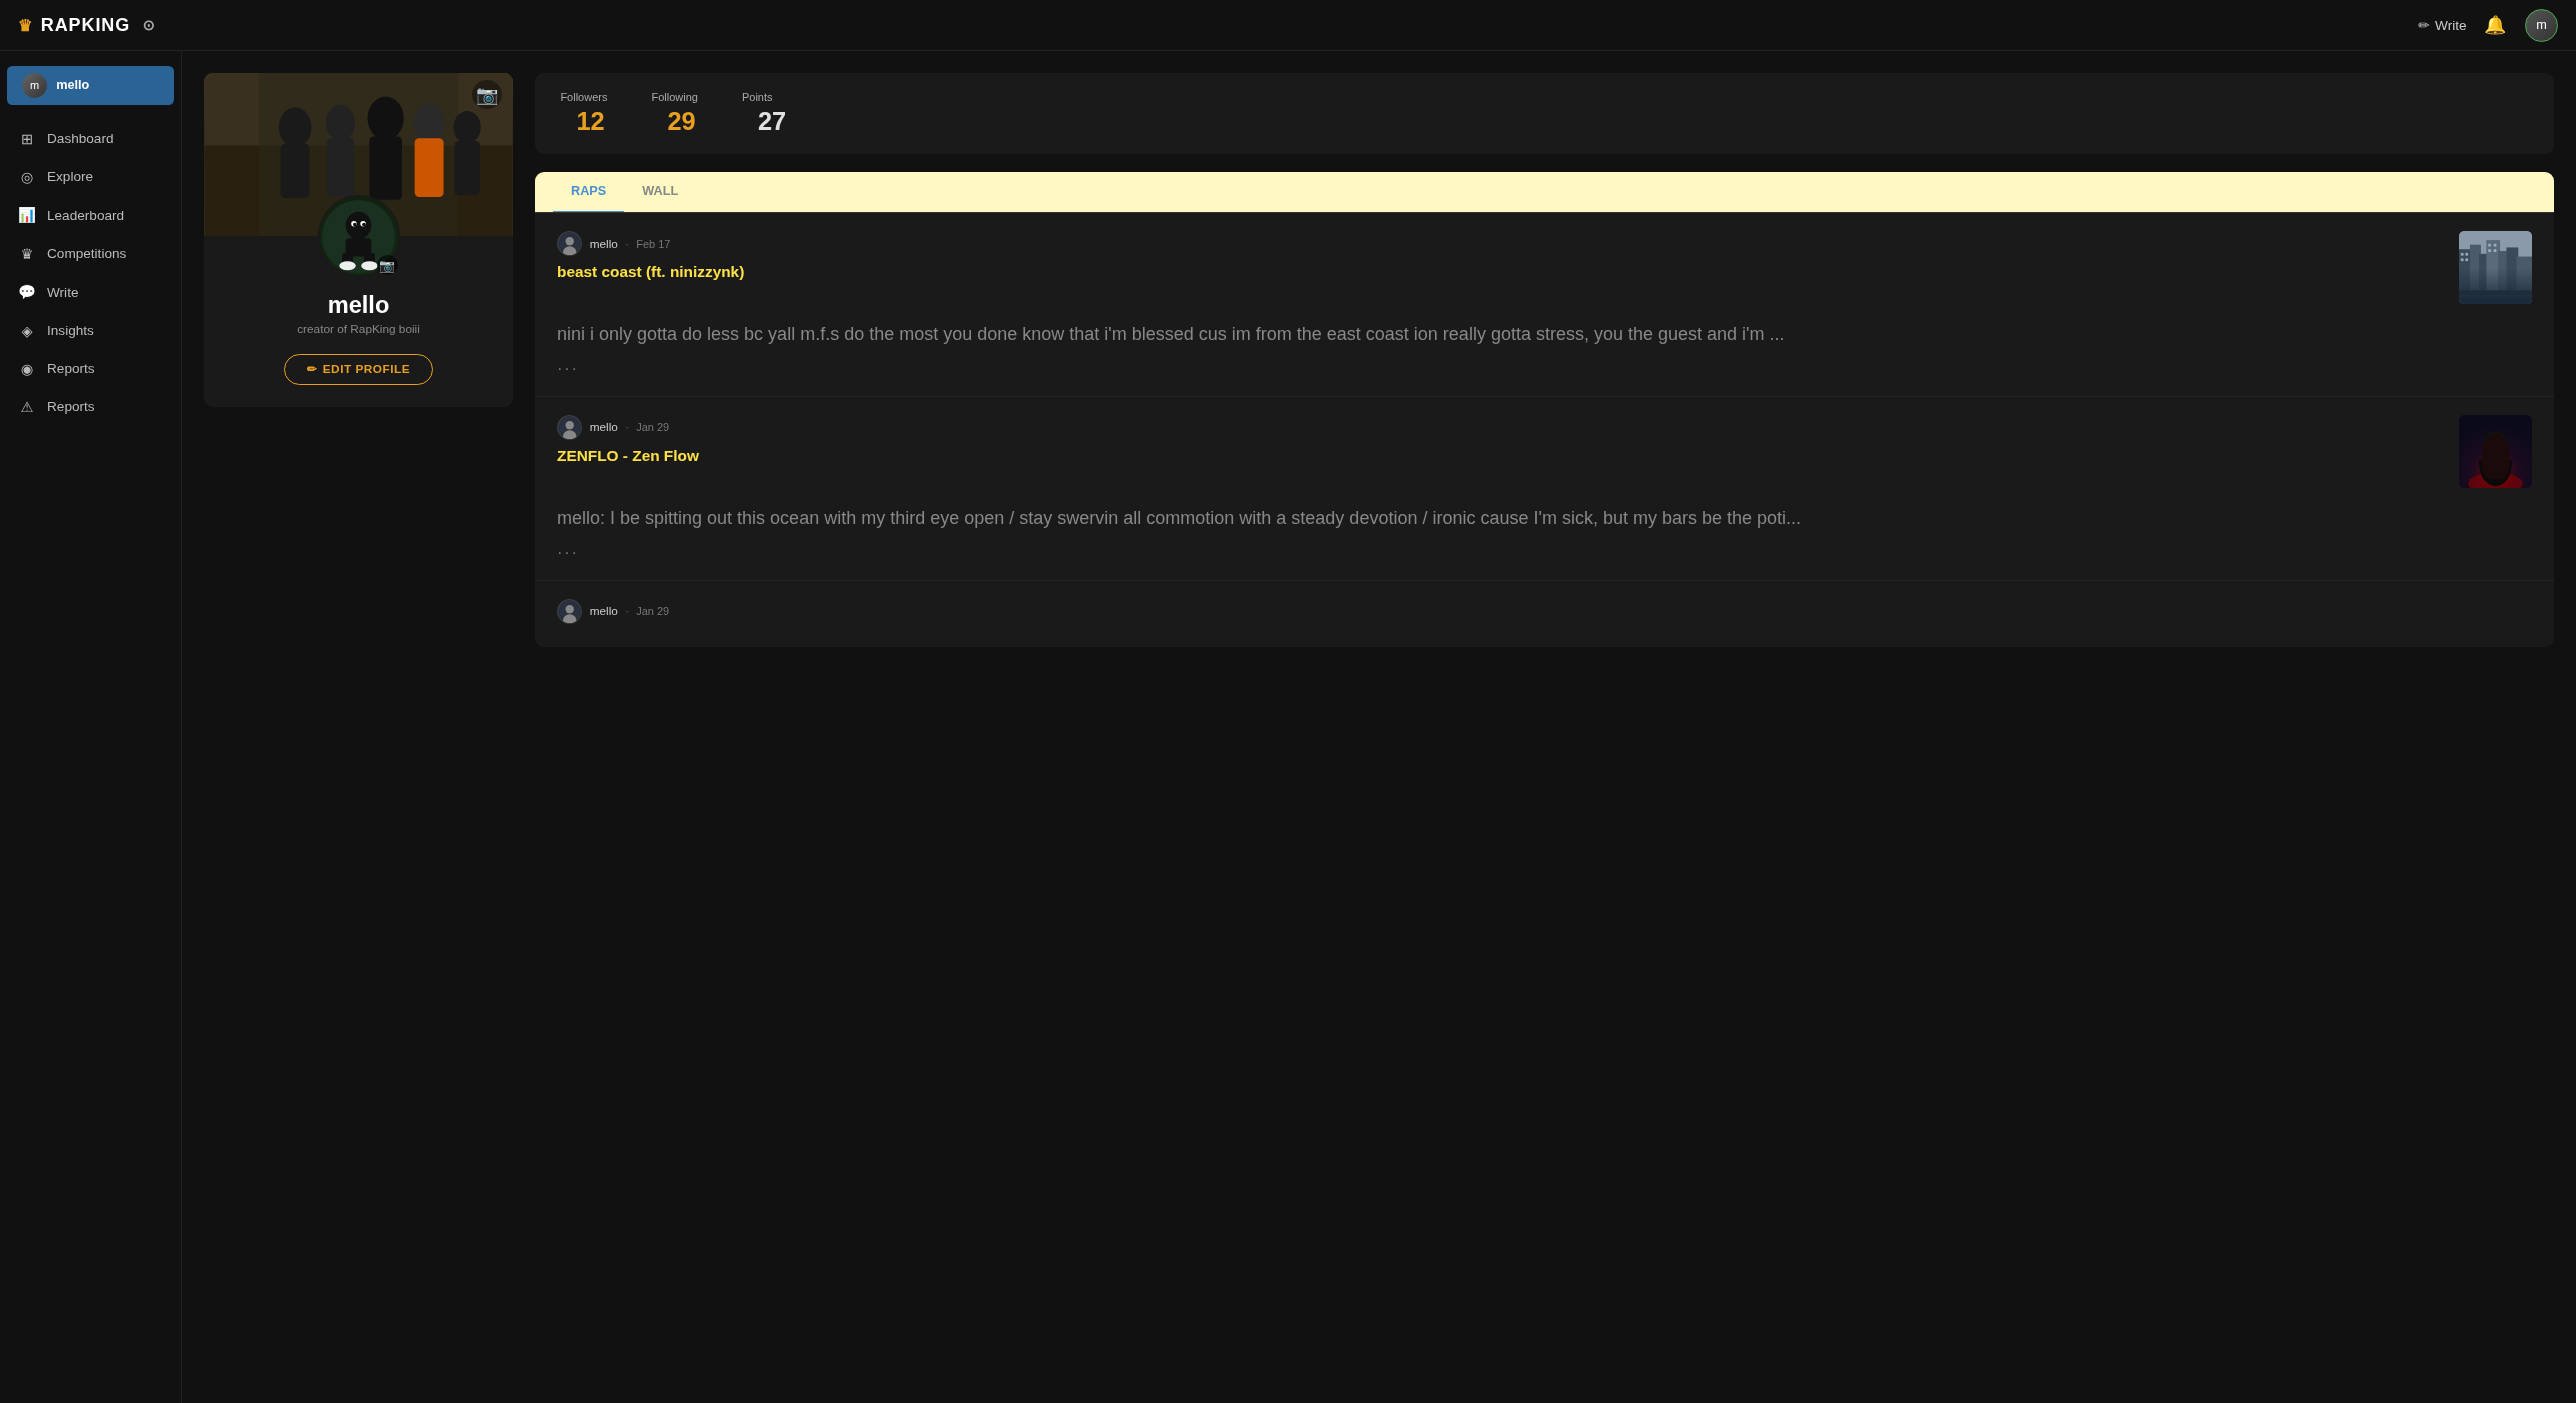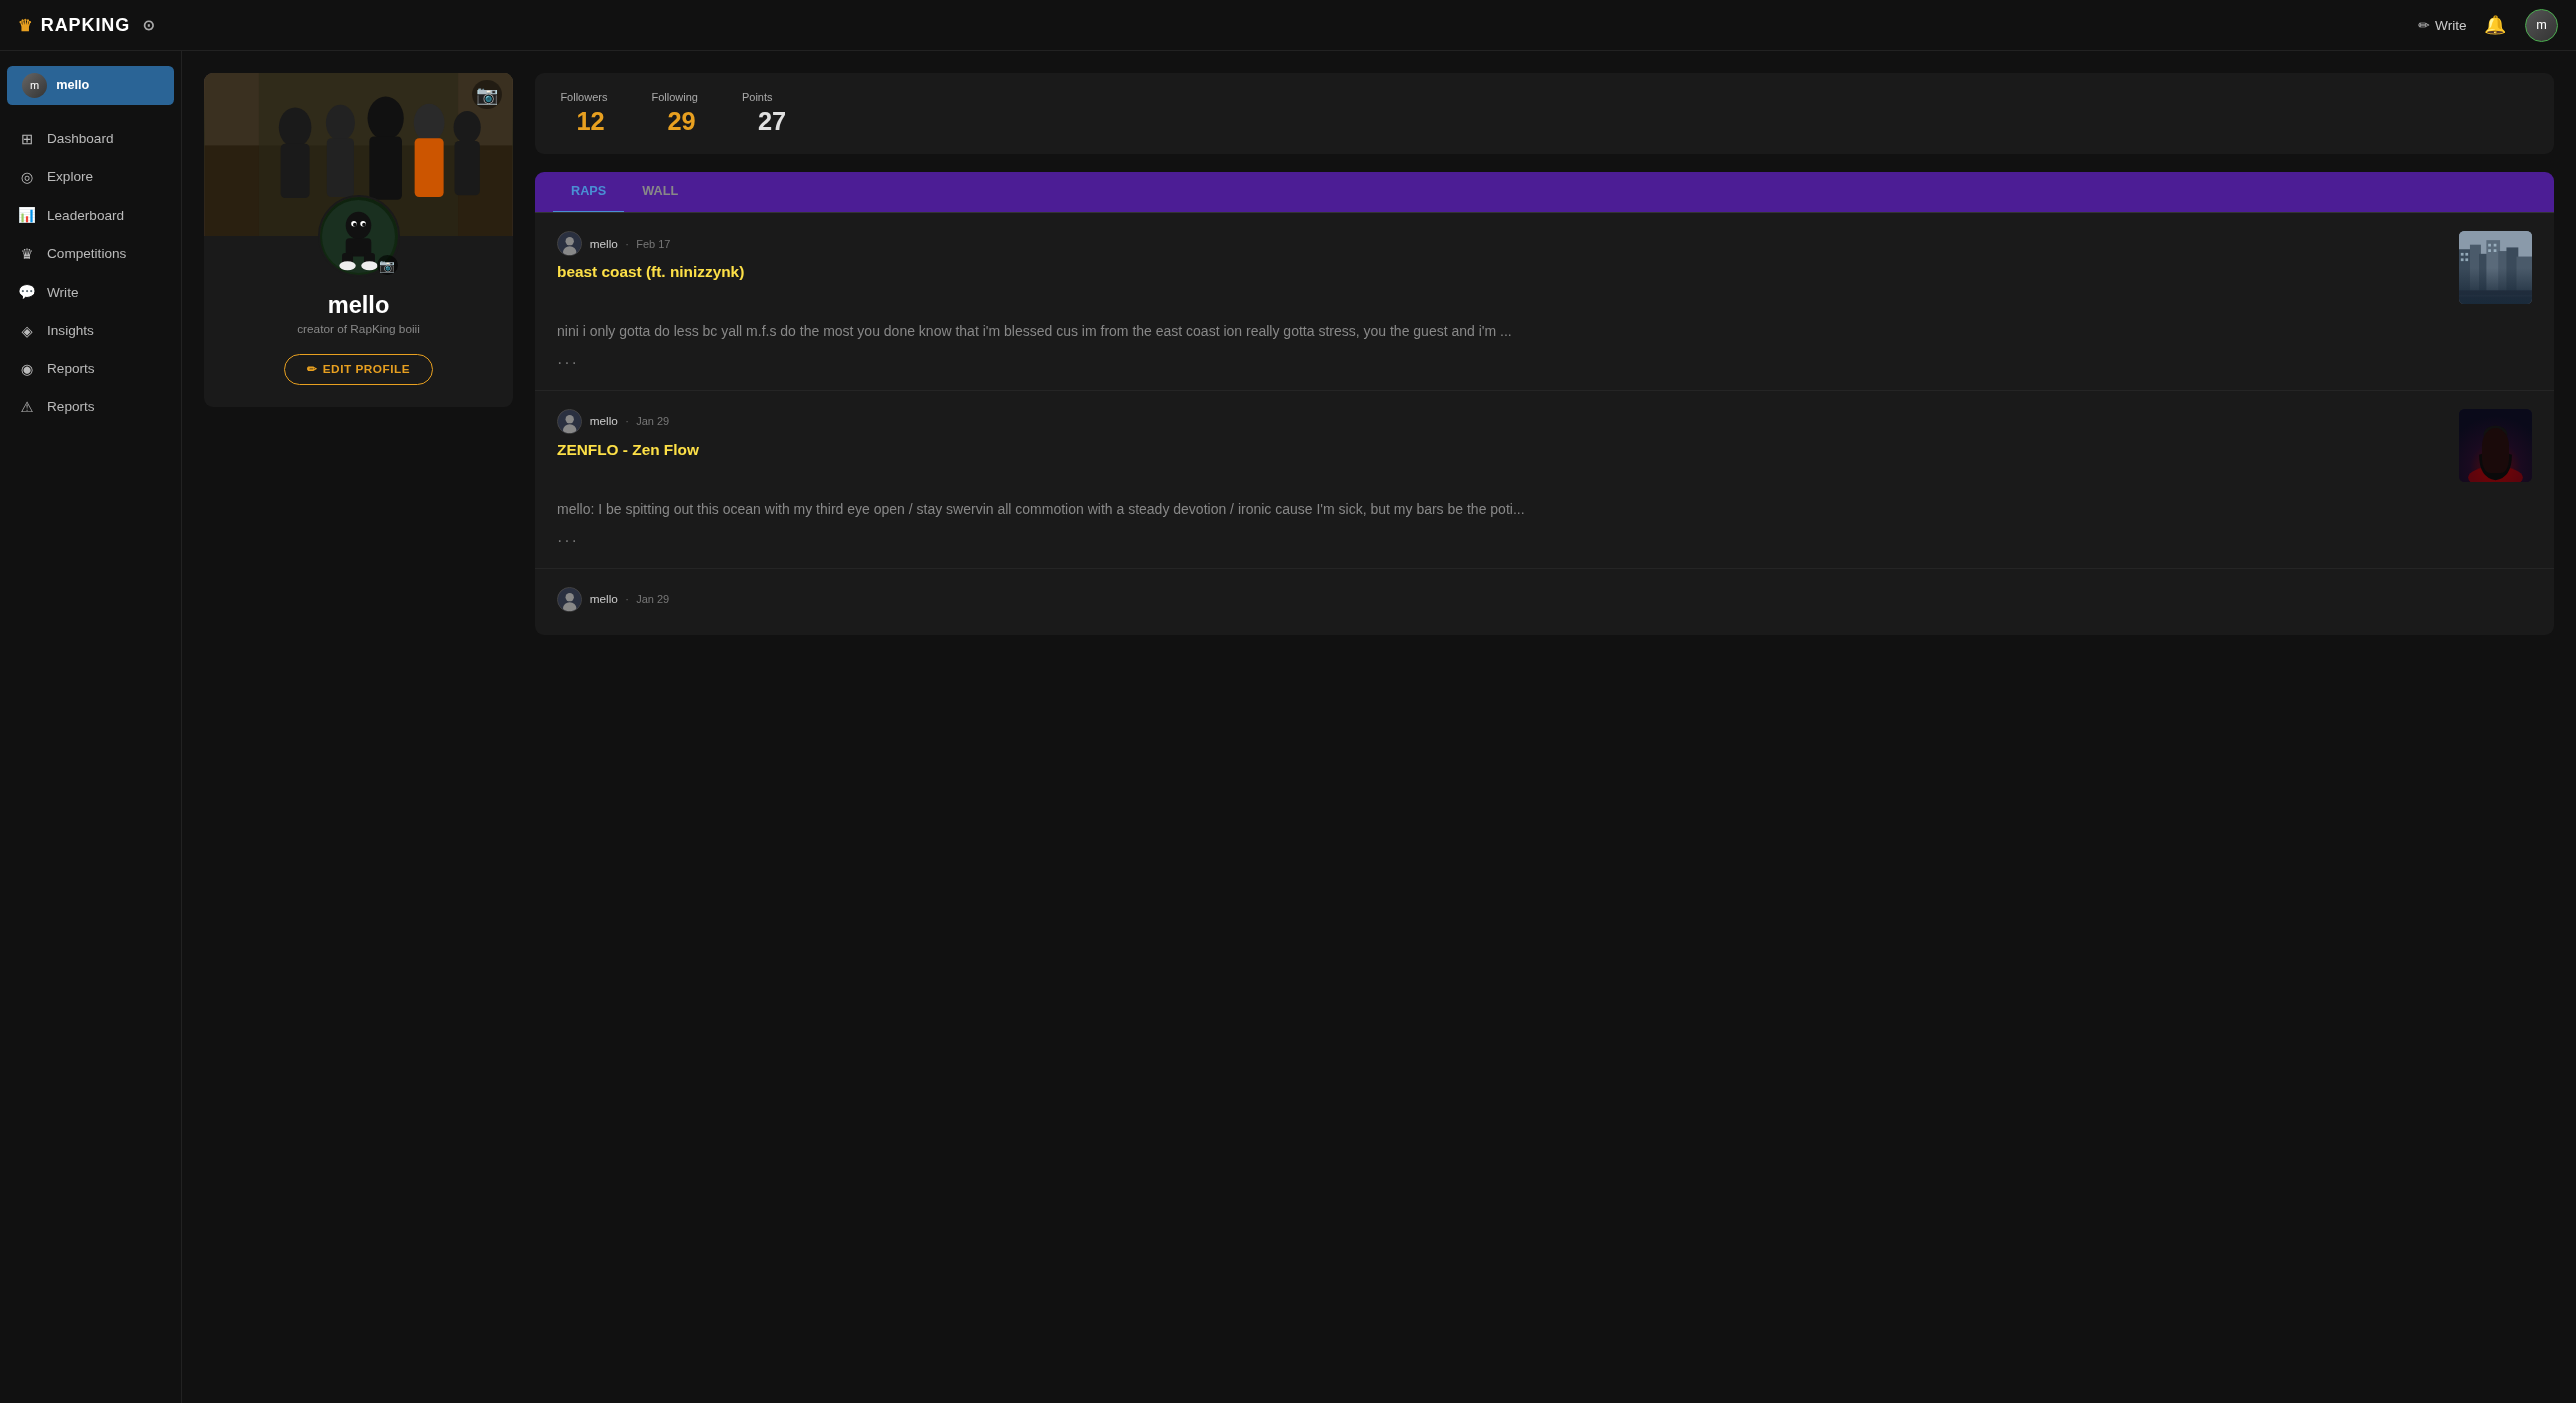--- a/index.html
+++ b/index.html
@@ -284,21 +284,21 @@
       margin-left: 16px;
     }
     .stat-value.orange { color: #e8a020; }
     .stat-value.white { color: #e0e0e0; }
 
     
     .tabs-bar {
       display: flex;
       border-bottom: 0.9px solid #333;
       margin-bottom: 0;
-      background: #4c1d95;
+      background: #fef9c3;
       border-radius: 9px 9px 0 0;
       padding: 0 18px;
     }
     .tab {
       padding: 12.7px 18px;
       font-size: 12.7px;
       font-weight: 600;
       color: #888;
       cursor: pointer;
       border-bottom: 1.8px solid transparent;
@@ -351,21 +351,21 @@
     .feed-dot { color: #666; font-size: 11px; }
     .feed-date { font-size: 11px; color: #777; }
     .feed-title {
       font-size: 15.4px;
       font-weight: 700;
       color: #fde047;
       margin-bottom: 5.4px;
       line-height: 1.3;
     }
     .feed-excerpt {
-      font-size: 14px;
+      font-size: 18px;
       color: #888;
       line-height: 1.5;
       display: -webkit-box;
       -webkit-line-clamp: 2;
       -webkit-box-orient: vertical;
       overflow: hidden;
       margin-top: 39px;
     }
     .feed-actions {
       margin-top: 11px;

